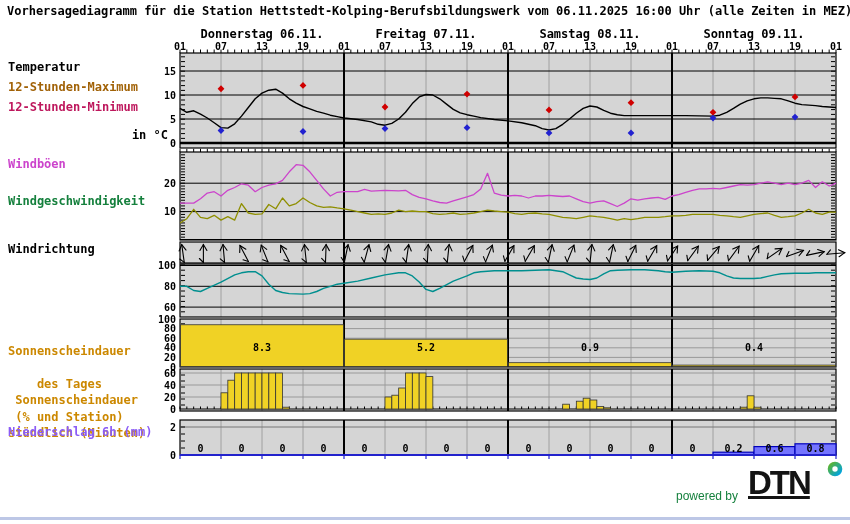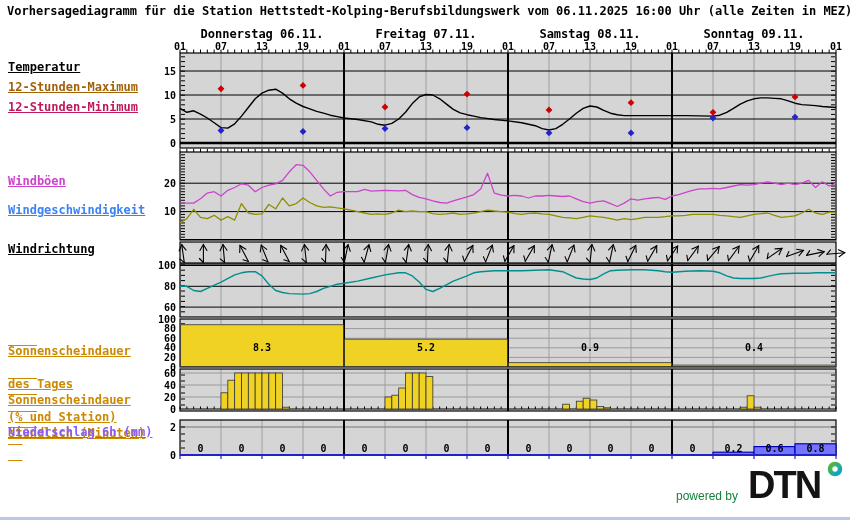--- a/index.html
+++ b/index.html
@@ -1,40 +1,41 @@
 <!DOCTYPE html>
 <html><head>
 <meta charset="utf-8">
 <style>
   html,body{margin:0;padding:0;background:#fff;}
   .page{position:relative;width:850px;height:524px;background:#ffffff;overflow:hidden;
         font-family:"DejaVu Sans Mono",monospace;padding-left:19px;}
   .ttl{position:absolute;left:7px;top:4px;font-size:12px;font-weight:bold;color:#000;white-space:pre;}
-  .lab{position:absolute;font-size:12px;font-weight:bold;white-space:pre;line-height:12px;text-decoration:underline;}
+  .lab{position:absolute;font-size:12px;font-weight:bold;white-space:pre;line-height:12px;}
   .lab.rt{left:0;width:168px;text-align:right;}
-  .multi{line-height:11px;}
+  .multi{line-height:11px;text-align:center;}
   #chart-svg{position:absolute;left:0;top:0;}
   .powered{position:absolute;left:676px;top:489px;font-family:"Liberation Sans",sans-serif;
            font-size:12px;color:#15803d;text-align:center;}
   .dtn{position:absolute;left:748px;top:464px;font-family:"Liberation Sans",sans-serif;
-       font-weight:bold;font-size:38px;letter-spacing:-2px;color:#141414;}
+       font-weight:bold;font-size:33px;letter-spacing:-2px;color:#141414;text-decoration:underline;}
   .dtn-ring{position:absolute;left:827px;top:461px;}
   .botrule{position:absolute;left:0;top:517px;width:850px;height:3px;background:#bdc7e6;}
 </style>
 </head>
 <body>
 
 <div class="page">
   <div class="ttl">Vorhersagediagramm für die Station Hettstedt-Kolping-Berufsbildungswerk vom 06.11.2025 16:00 Uhr (alle Zeiten in MEZ)</div>
 
   <div class="lab" style="left:8px;top:61px;color:#000">Temperatur</div>
   <div class="lab" style="left:8px;top:81px;color:#a16207">12-Stunden-Maximum</div>
   <div class="lab" style="left:8px;top:101px;color:#be185d">12-Stunden-Minimum</div>
-  <div class="lab" style="left:8px;top:175px;color:#cc44cc">Windböen</div>
-  <div class="lab" style="left:8px;top:204px;color:#3b82f6">Windgeschwindigkeit</div>
+  <div class="lab rt" style="top:129px;color:#000">in °C</div>
+  <div class="lab" style="left:8px;top:158px;color:#cc44cc">Windböen</div>
+  <div class="lab" style="left:8px;top:195px;color:#15803d">Windgeschwindigkeit</div>
   <div class="lab" style="left:8px;top:243px;color:#000">Windrichtung</div>
   <div class="lab multi" style="left:8px;top:324px;color:#cc8800">
     <div>Sonnenscheindauer</div>
     <div>des Tages</div>
     <div>(% und Station)</div>
   </div>
   <div class="lab multi" style="left:8px;top:373px;color:#cc8800">
     <div>Sonnenscheindauer</div>
     <div>stündlich (Minuten)</div>
   </div>

